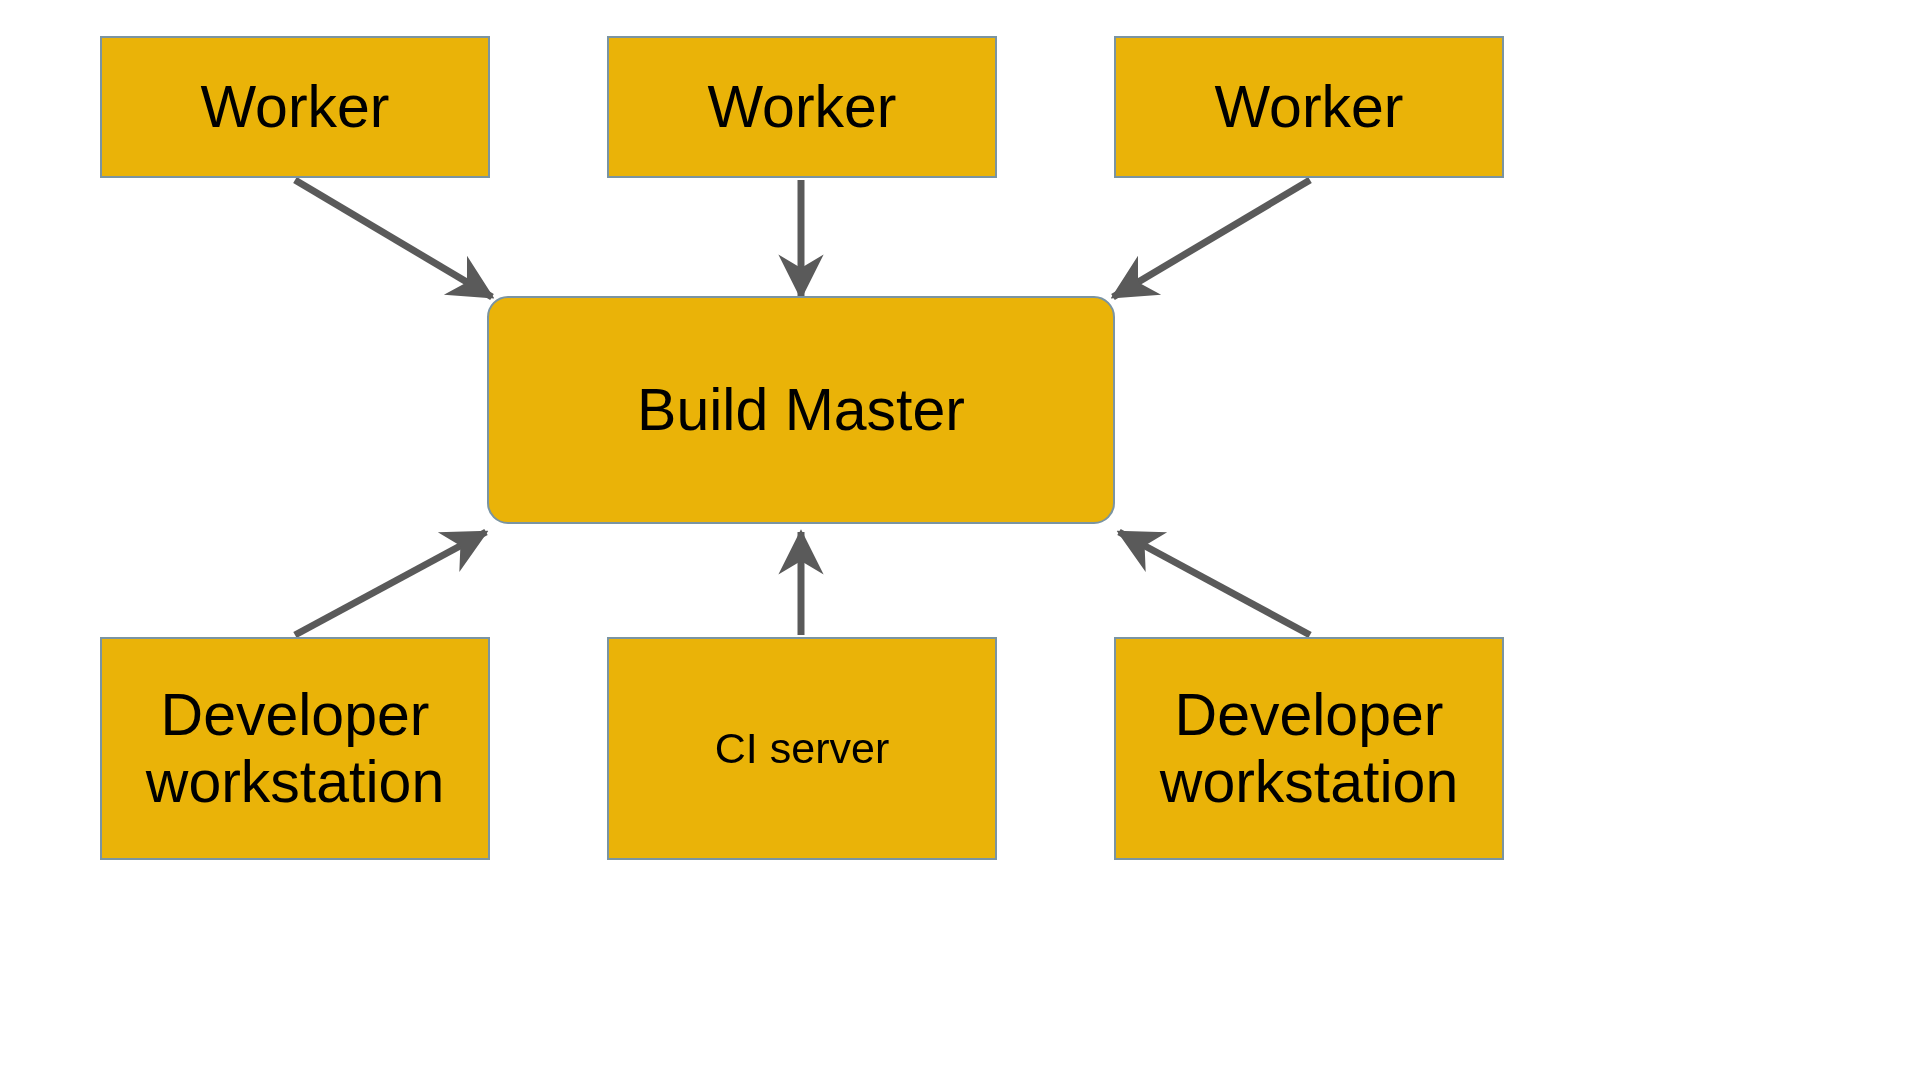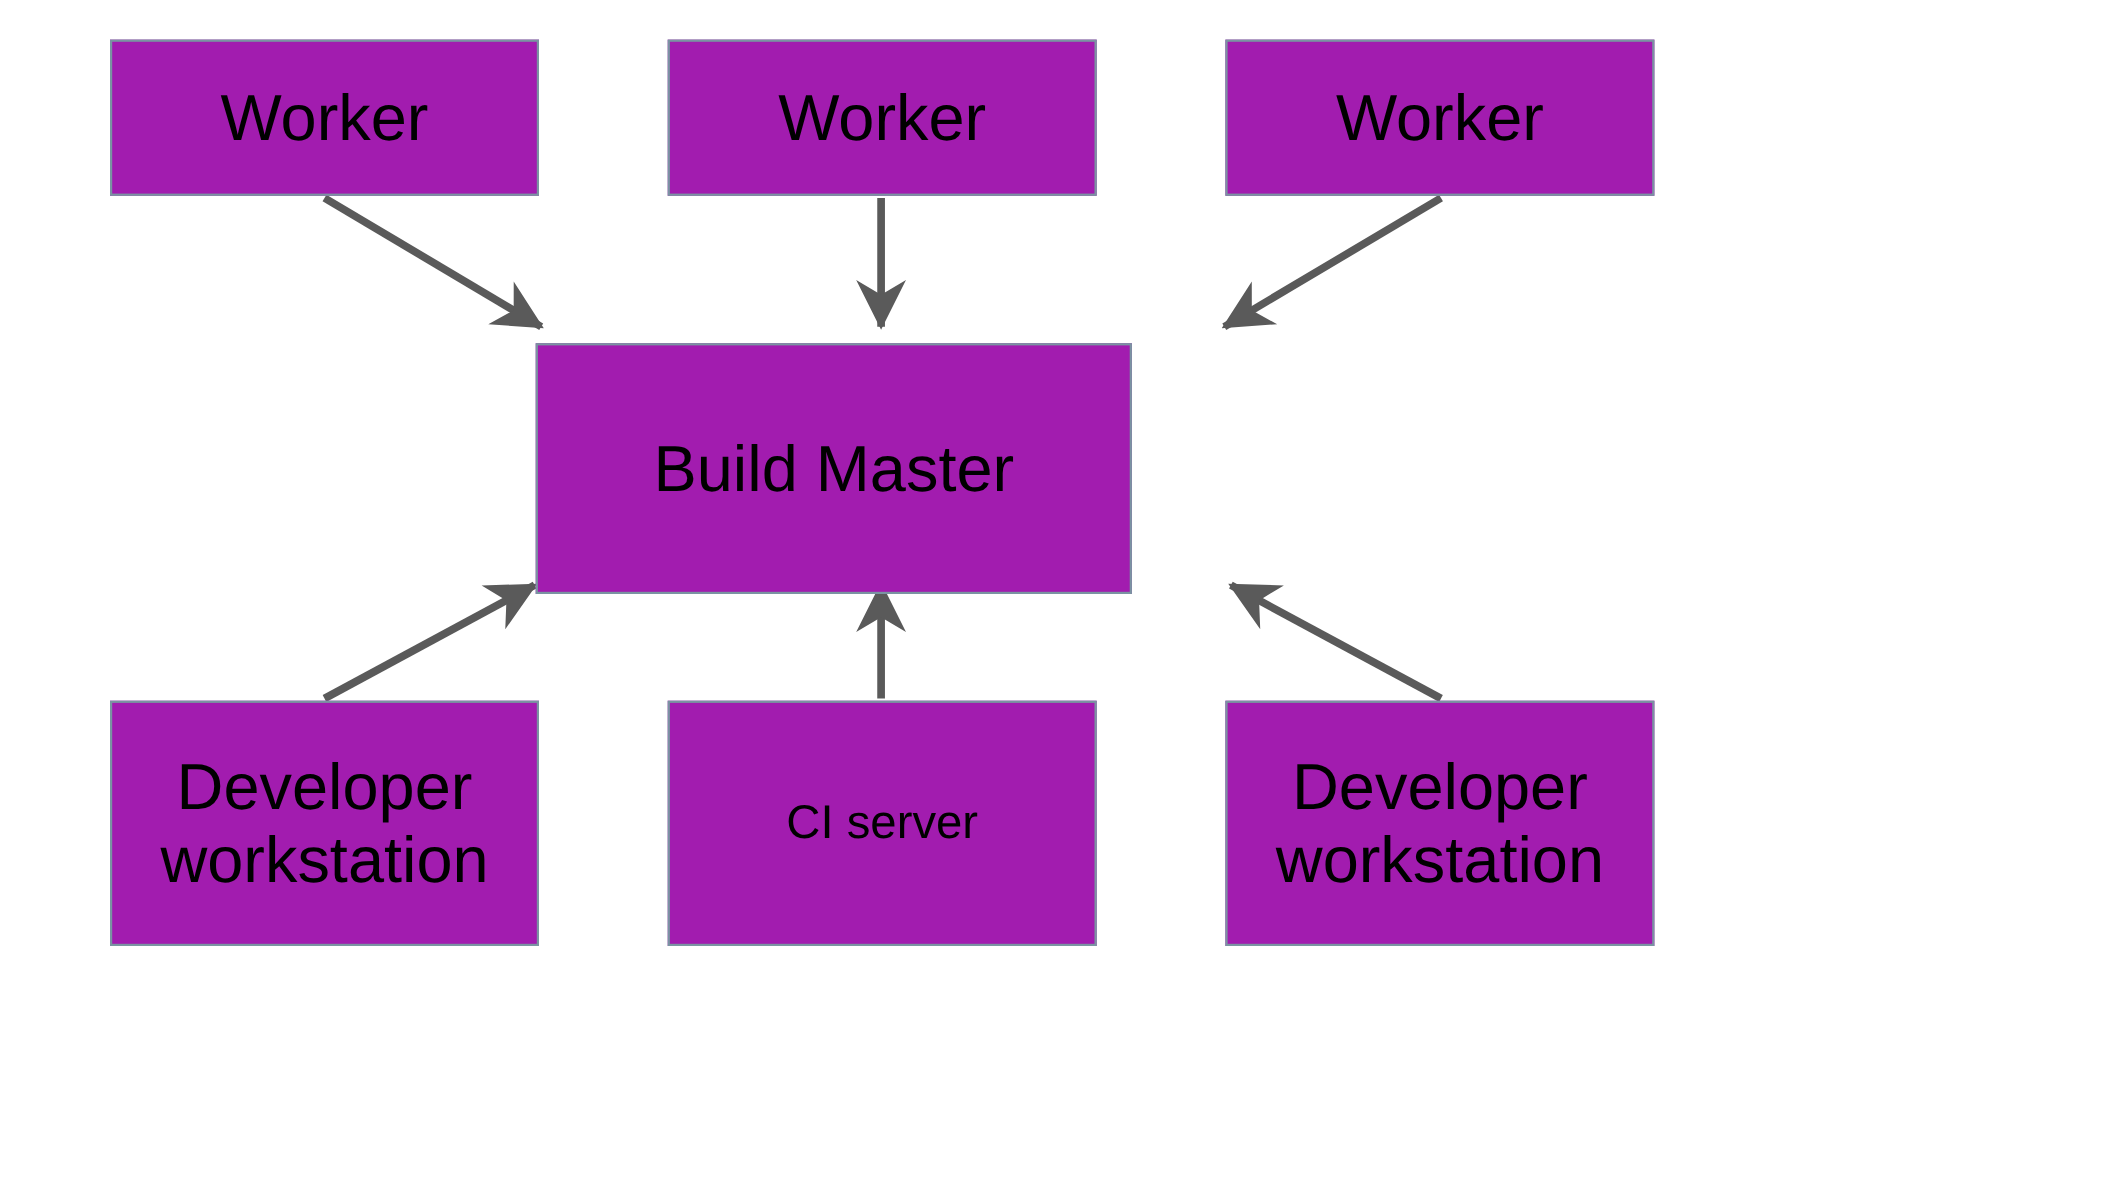--- a/index.html
+++ b/index.html
@@ -14,21 +14,21 @@
   #canvas {
     position: relative;
     width: 1910px;
     height: 1090px;
     background: #ffffff;
     overflow: hidden;
   }
   .node {
     position: absolute;
     box-sizing: border-box;
-    background: #a21caf;
+    background: #eab308;
     border: 2px solid #7a94a2;
     display: flex;
     align-items: center;
     justify-content: center;
     text-align: center;
     color: #000000;
     font-family: "Liberation Sans", sans-serif;
     font-weight: 400;
     line-height: 1.12;
     z-index: 2;
@@ -36,21 +36,21 @@
   .node-label {
     display: block;
     white-space: pre-line;
     padding: 0 6px;
   }
   
   #node-worker-left   { left: 100px;  top: 36px;  width: 390px; height: 142px; font-size: 59px; }
   #node-worker-center { left: 607px;  top: 36px;  width: 390px; height: 142px; font-size: 59px; }
   #node-worker-right  { left: 1114px; top: 36px;  width: 390px; height: 142px; font-size: 59px; }
   
-  #node-build-master  { left: 487px;  top: 312px; width: 542px; height: 228px; font-size: 59px; }
+  #node-build-master  { left: 487px;  top: 296px; width: 628px; height: 228px; font-size: 59px; border-radius: 21px; }
   
   #node-dev-left      { left: 100px;  top: 637px; width: 390px; height: 223px; font-size: 59px; }
   #node-ci-server     { left: 607px;  top: 637px; width: 390px; height: 223px; font-size: 43px; }
   #node-dev-right     { left: 1114px; top: 637px; width: 390px; height: 223px; font-size: 59px; }
 
   #edges {
     position: absolute;
     left: 0;
     top: 0;
     width: 1910px;

